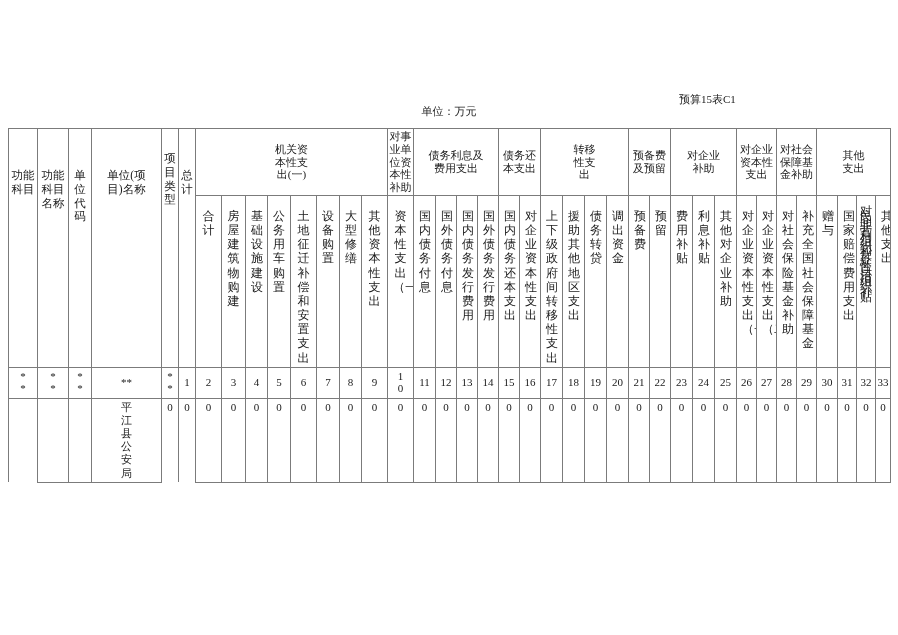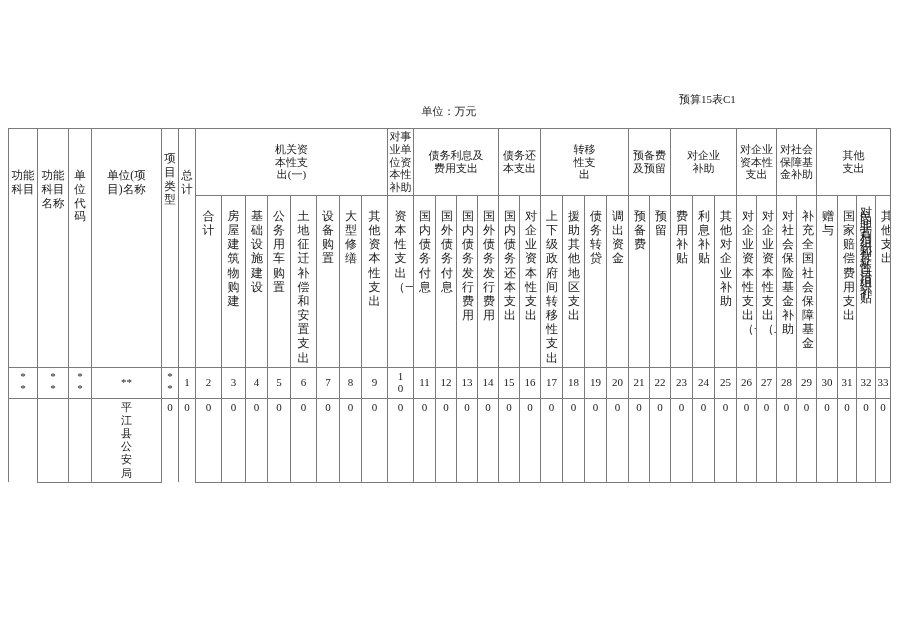--- a/index.html
+++ b/index.html
@@ -37,21 +37,21 @@
   tr.r1 th.grp{
     vertical-align:middle;white-space:pre-line;font-size:11px;line-height:1.18;
   }
   
   tr.r2 th.sub{
     vertical-align:top;font-size:12px;line-height:1.18;word-break:break-all;
     padding:13px 5px 2px;white-space:pre-line;
   }
   tr.r2 th.sub:nth-child(5){padding:13px 2px 2px;} 
   tr.r2 th.sub:nth-child(31){ 
-    line-height:.42;padding:14px 1px 2px;
+    line-height:.42;padding:14px 1px 2px;font-family:Liberation Mono, monospace;
   }
   
   tr.r3 td{vertical-align:middle;font-size:11px;line-height:1.05;white-space:pre-line;}
   
   tr.r4 td{vertical-align:top;font-size:11px;line-height:1.2;padding-top:2px;white-space:pre-line;}
   tr.r4 td:nth-child(1),
   tr.r4 td:nth-child(5),
   tr.r4 td:nth-child(6){border-bottom-style:hidden;} 
 </style>
 </head>

